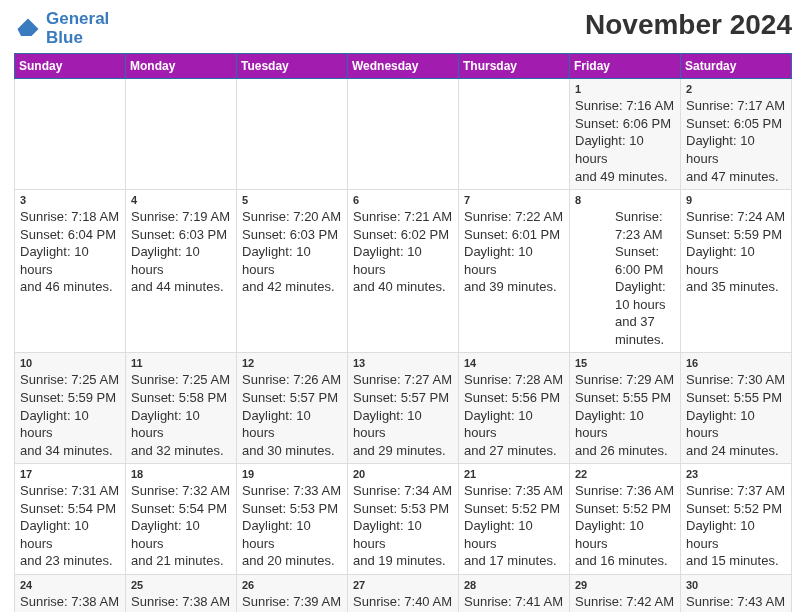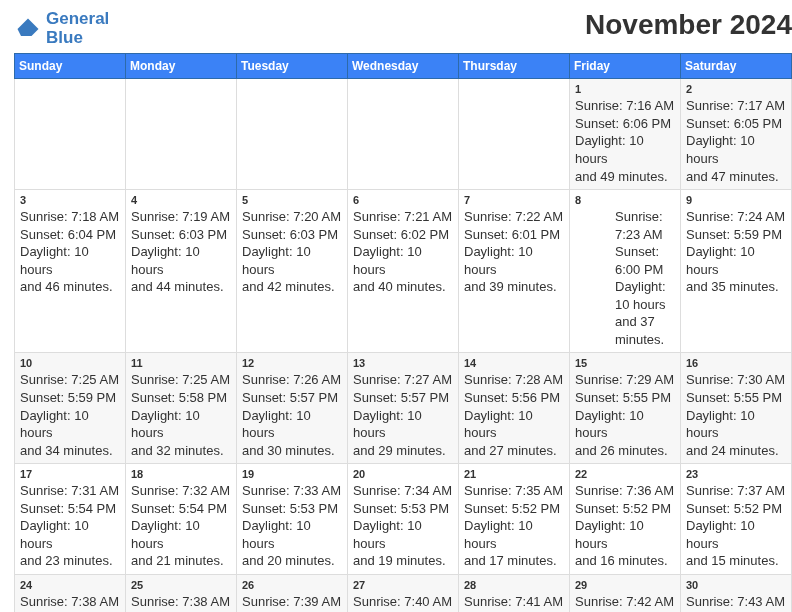--- a/index.html
+++ b/index.html
@@ -55,21 +55,21 @@
       color: #555;
     }
     .calendar {
       flex: 1;
       border: 1px solid #ccc;
       border-collapse: collapse;
       width: 100%;
       table-layout: fixed;
     }
     .calendar thead tr {
-      background: #3b82f6;
+      background: #a21caf;
     }
     .calendar thead th {
       color: #fff;
       font-size: 12px;
       font-weight: bold;
       padding: 5px 4px;
       border: 1px solid #2d6aaa;
       text-align: left;
     }
     .calendar tbody tr {

